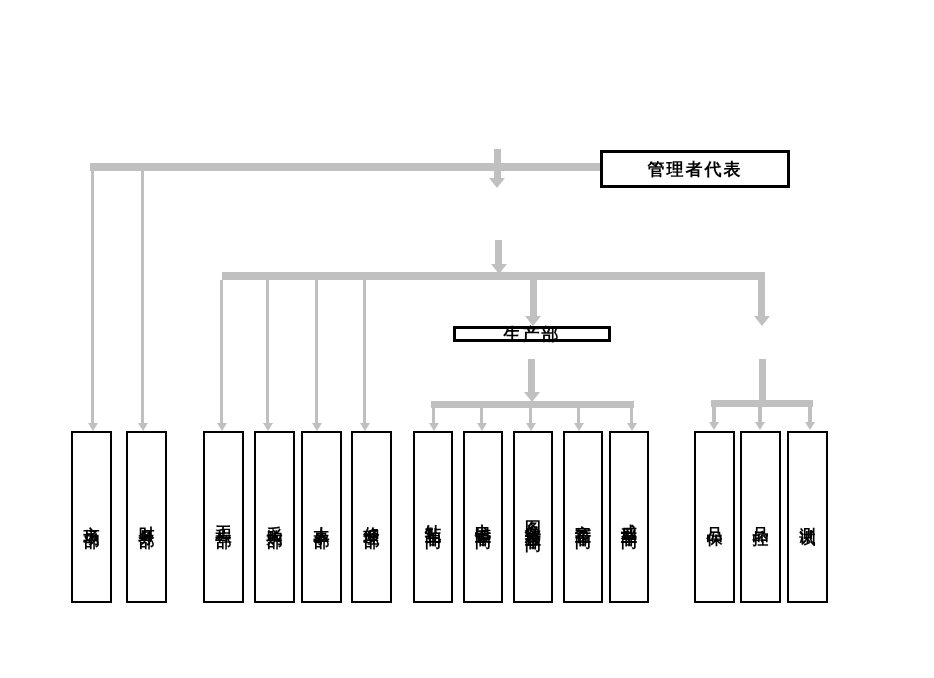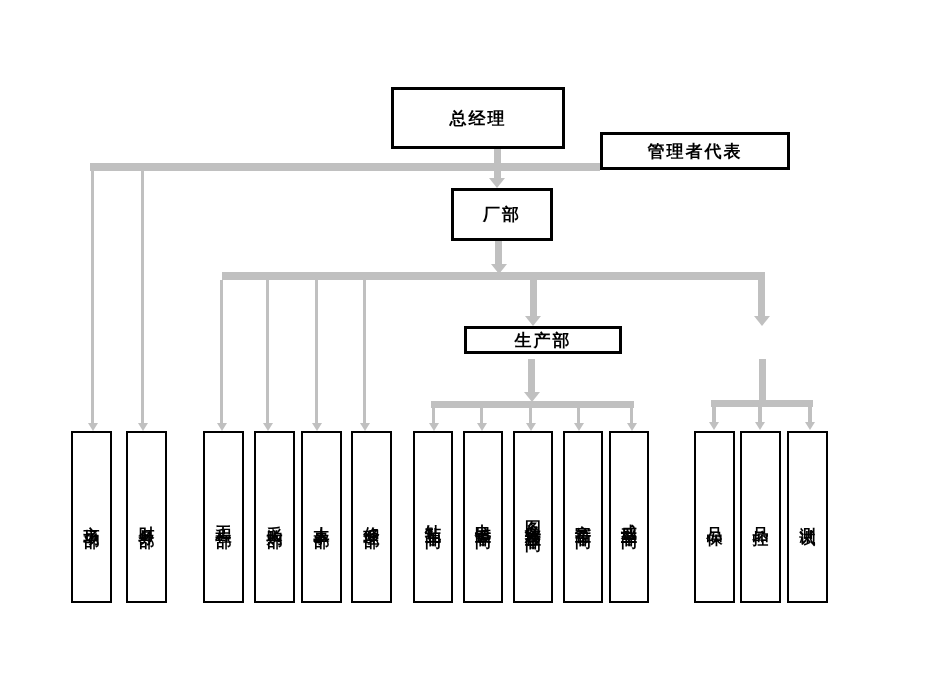--- a/index.html
+++ b/index.html
@@ -109,33 +109,27 @@
   <div class="vl" style="left:759px;top:359px;width:7px;height:42px"></div>
   <div class="hl" style="left:711px;top:400px;width:102px;height:7px"></div>
 
   <div class="vl" style="left:712px;top:407px;width:4px;height:15px"></div>
   <div class="ar" style="left:709px;top:422px"></div>
   <div class="vl" style="left:758px;top:407px;width:4px;height:15px"></div>
   <div class="ar" style="left:755px;top:422px"></div>
   <div class="vl" style="left:808px;top:407px;width:4px;height:15px"></div>
   <div class="ar" style="left:805px;top:422px"></div>
 
-  <div class="node" style="left:391px;top:87px;width:174px;height:62px">
-    <span>总经理</span>
-  </div>
 
-  <div class="node" style="left:600px;top:132px;width:190px;height:38px">
+  <div class="node" style="left:600px;top:150px;width:190px;height:38px">
     <span>管理者代表</span>
   </div>
 
-  <div class="node" style="left:451px;top:188px;width:102px;height:53px">
-    <span>厂部</span>
-  </div>
 
-  <div class="node" style="left:464px;top:326px;width:158px;height:28px">
+  <div class="node" style="left:453px;top:326px;width:158px;height:16px">
     <span>生产部</span>
   </div>
 
 
   <div class="vnode" style="left:71px;top:431px;width:41px;height:172px">
     <span class="vlabel">市场部</span>
   </div>
   <div class="vnode" style="left:126px;top:431px;width:41px;height:172px">
     <span class="vlabel">财务部</span>
   </div>

